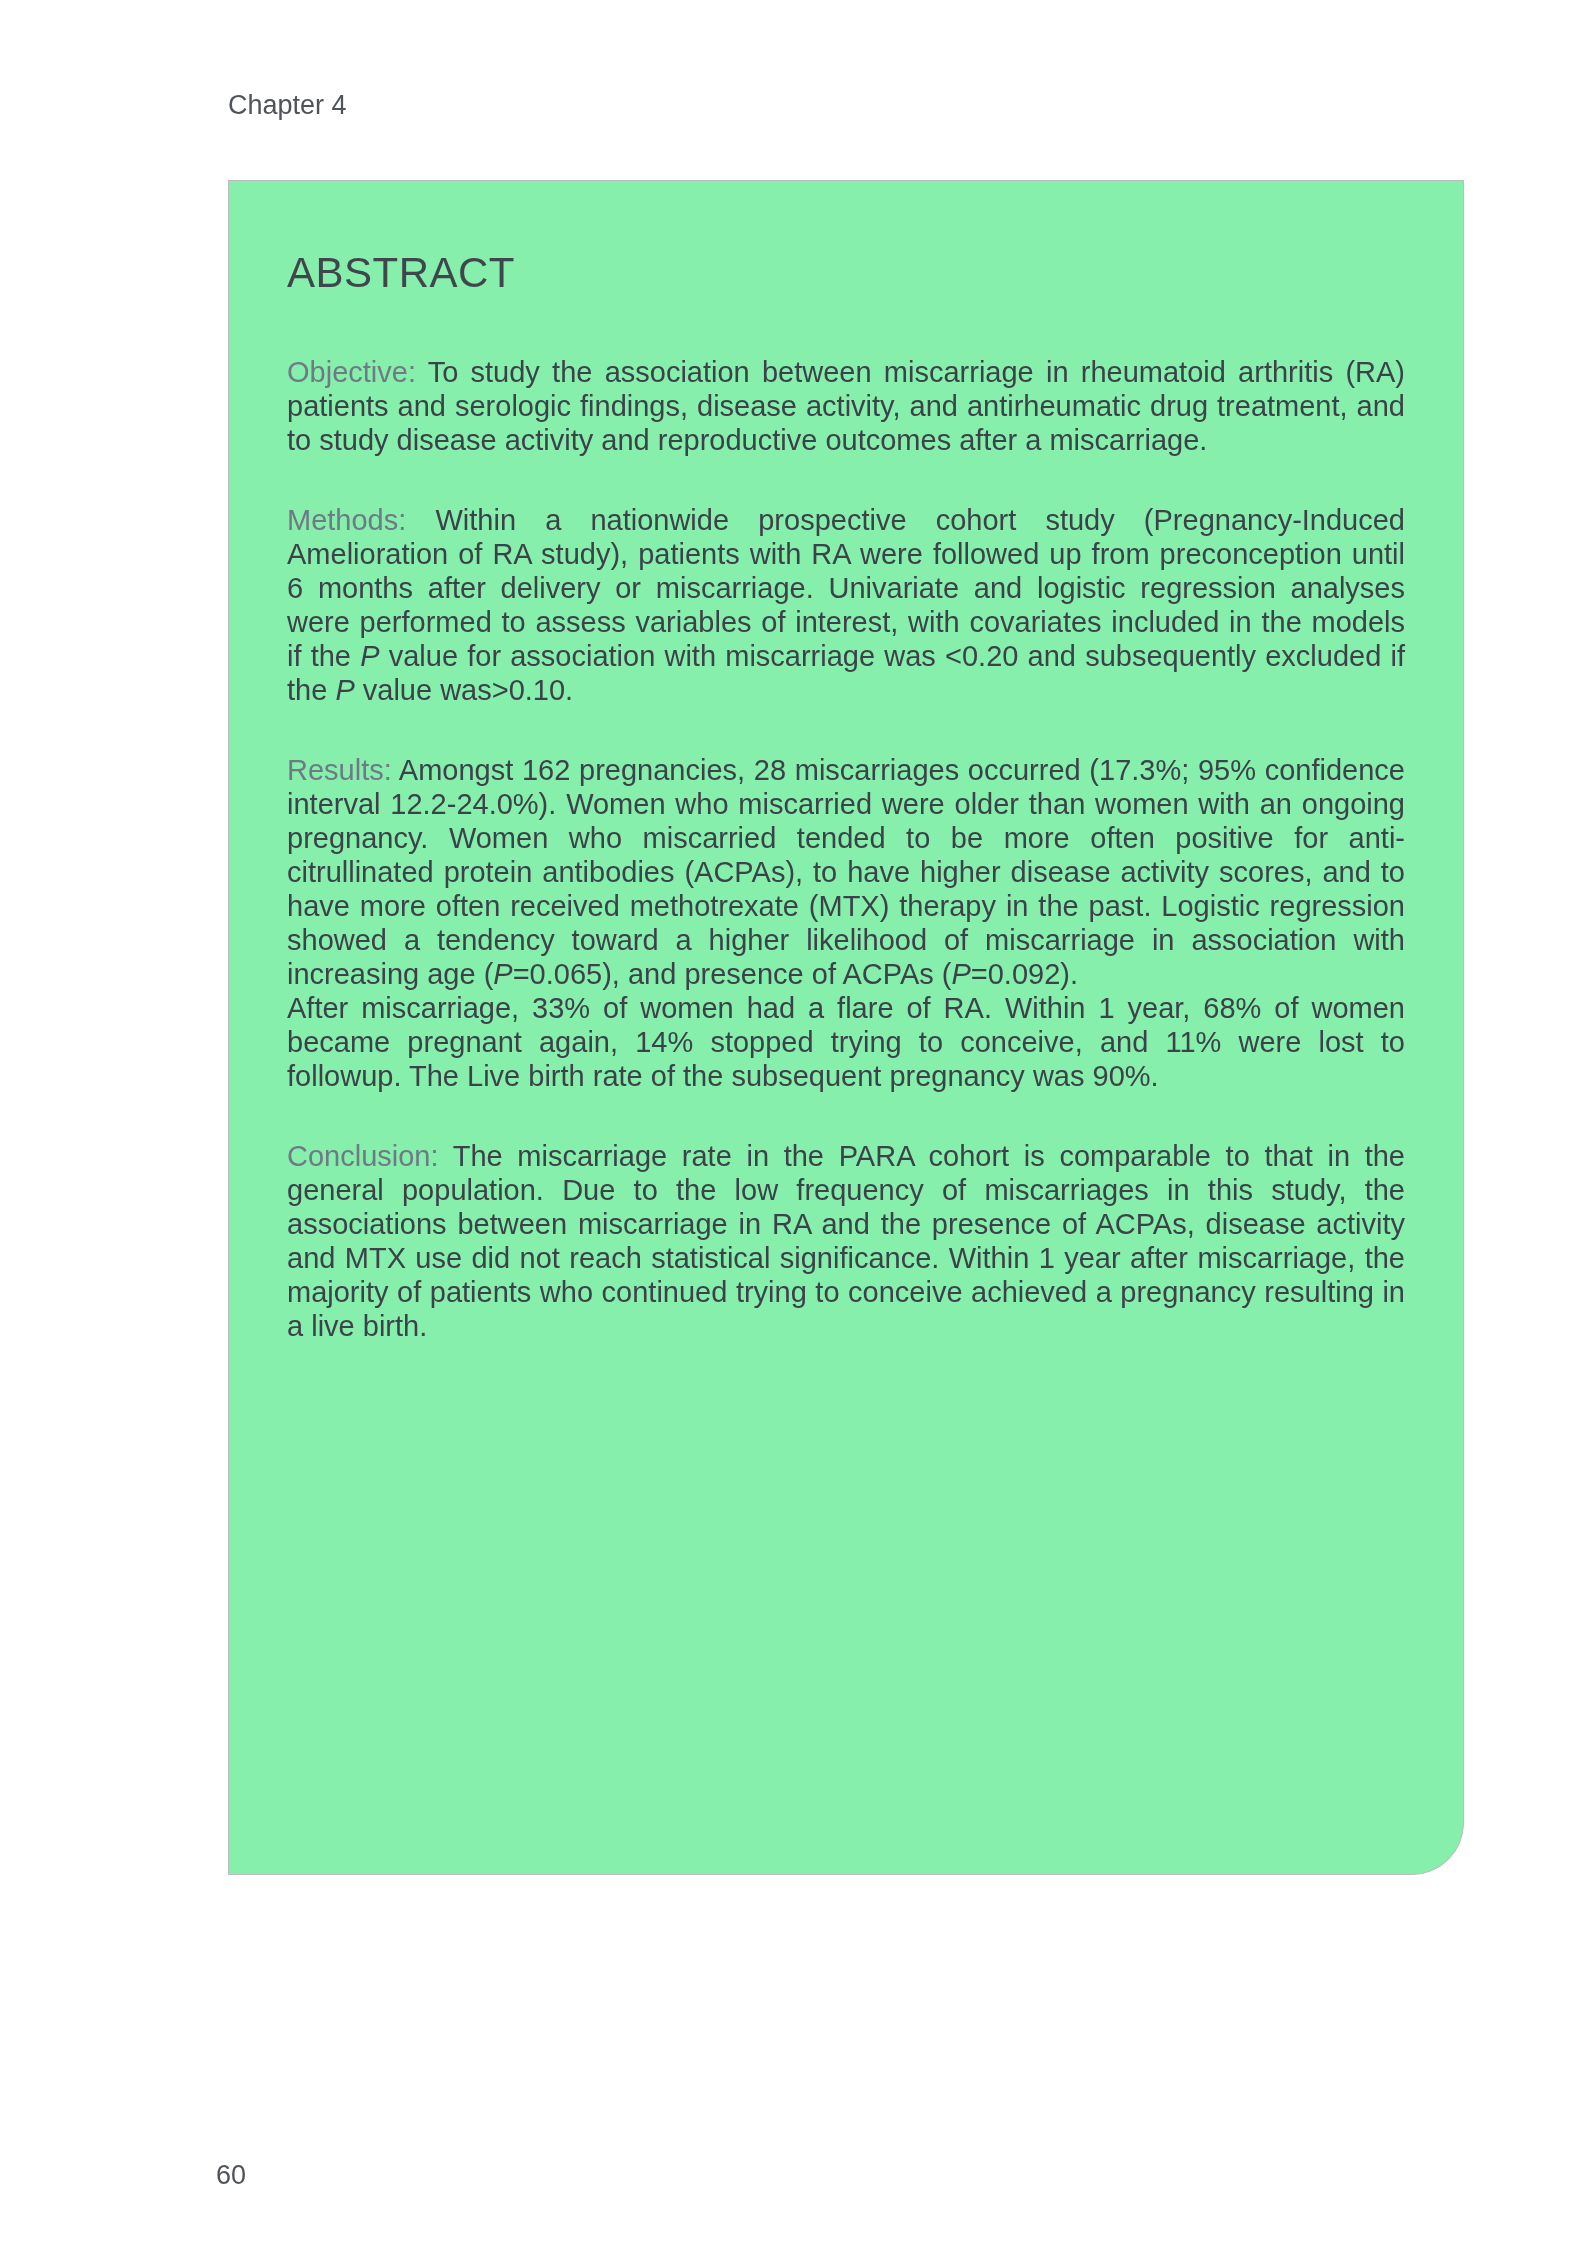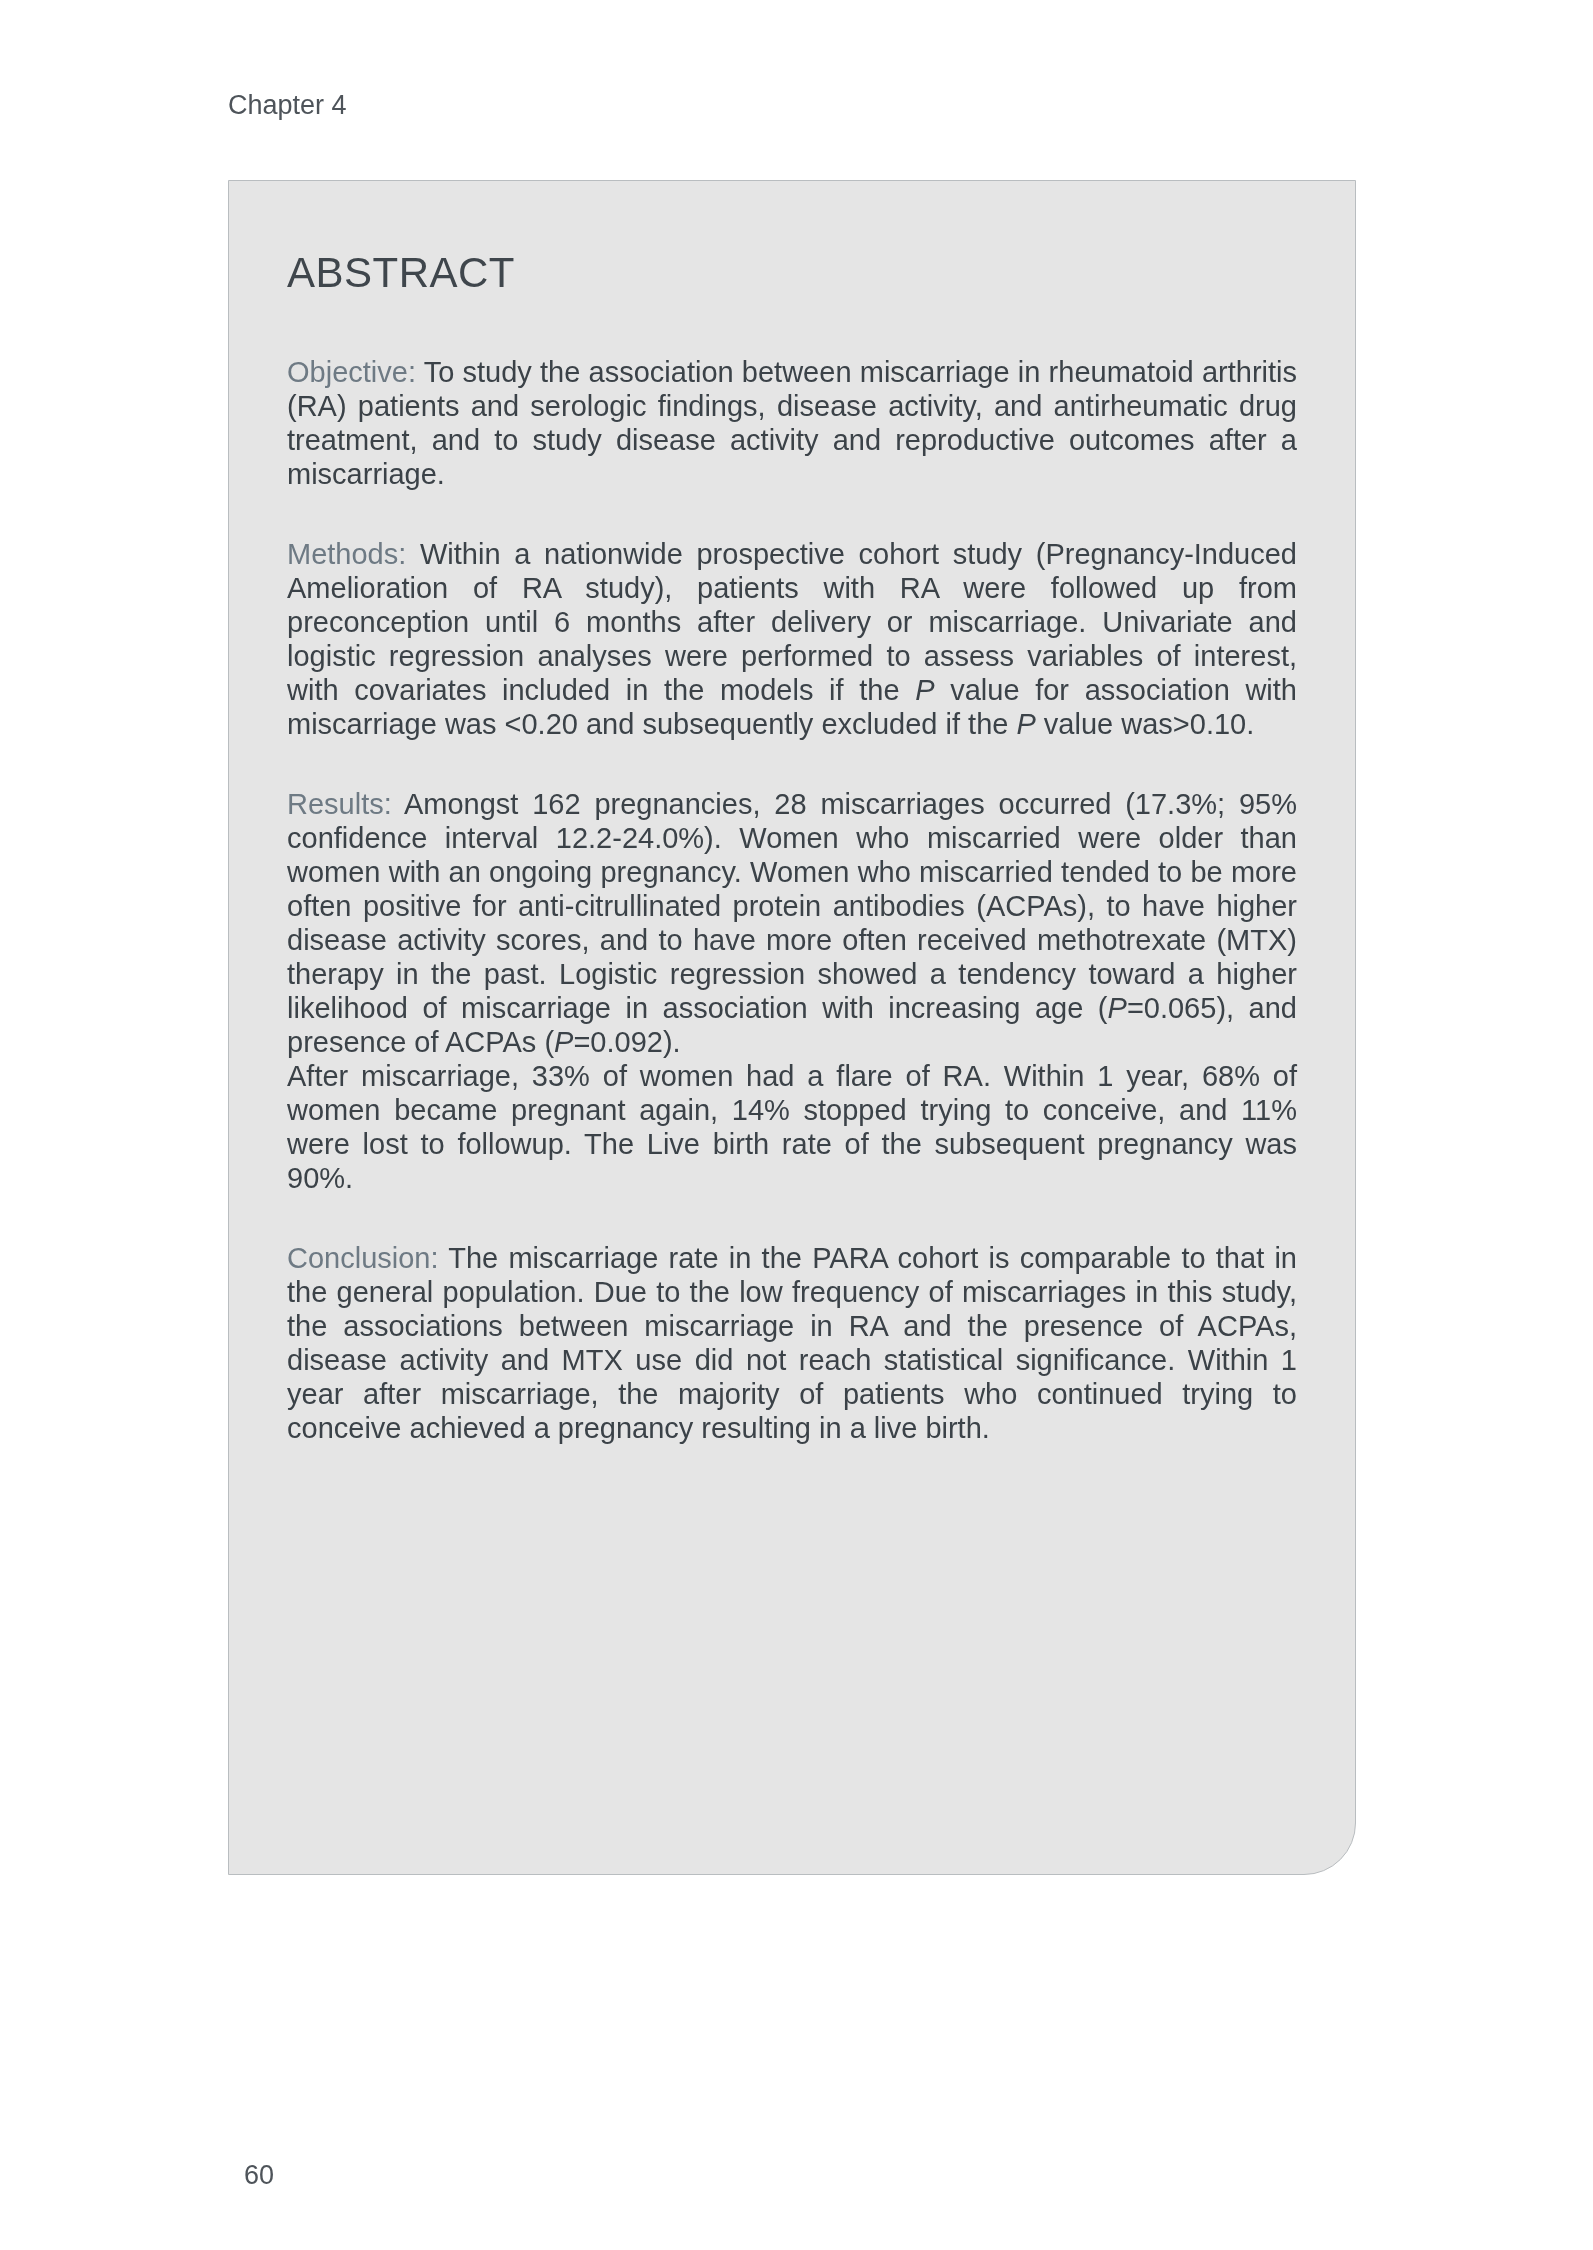--- a/index.html
+++ b/index.html
@@ -17,26 +17,26 @@
     left: 228px;
     top: 90px;
     font-size: 27px;
     color: #4e545a;
   }
 
   .abstract-box {
     position: absolute;
     left: 228px;
     top: 180px;
-    width: 1128px;
+    width: 1236px;
     min-height: 1695px;
     border: 1.5px solid #b9bdc0;
     border-bottom-right-radius: 52px;
     padding: 48px 58px 55px 58px;
-    background: #e5e5e5;
+    background: #86efac;
   }
 
   .abstract-title {
     font-size: 42px;
     font-weight: 500;
     color: #3f464c;
     letter-spacing: 0.5px;
     margin: 20px 0 58px 0;
   }
 
@@ -49,21 +49,21 @@
     color: #3b4248;
     text-align: justify;
   }
 
   .label { color: #6e7a84; }
 
   .it { font-style: italic; }
 
   .page-number {
     position: absolute;
-    left: 244px;
+    left: 216px;
     top: 2160px;
     font-size: 27px;
     color: #4e545a;
   }
 </style>
 </head>
 <body>
 
 <div class="chapter-label">Chapter 4</div>
 

